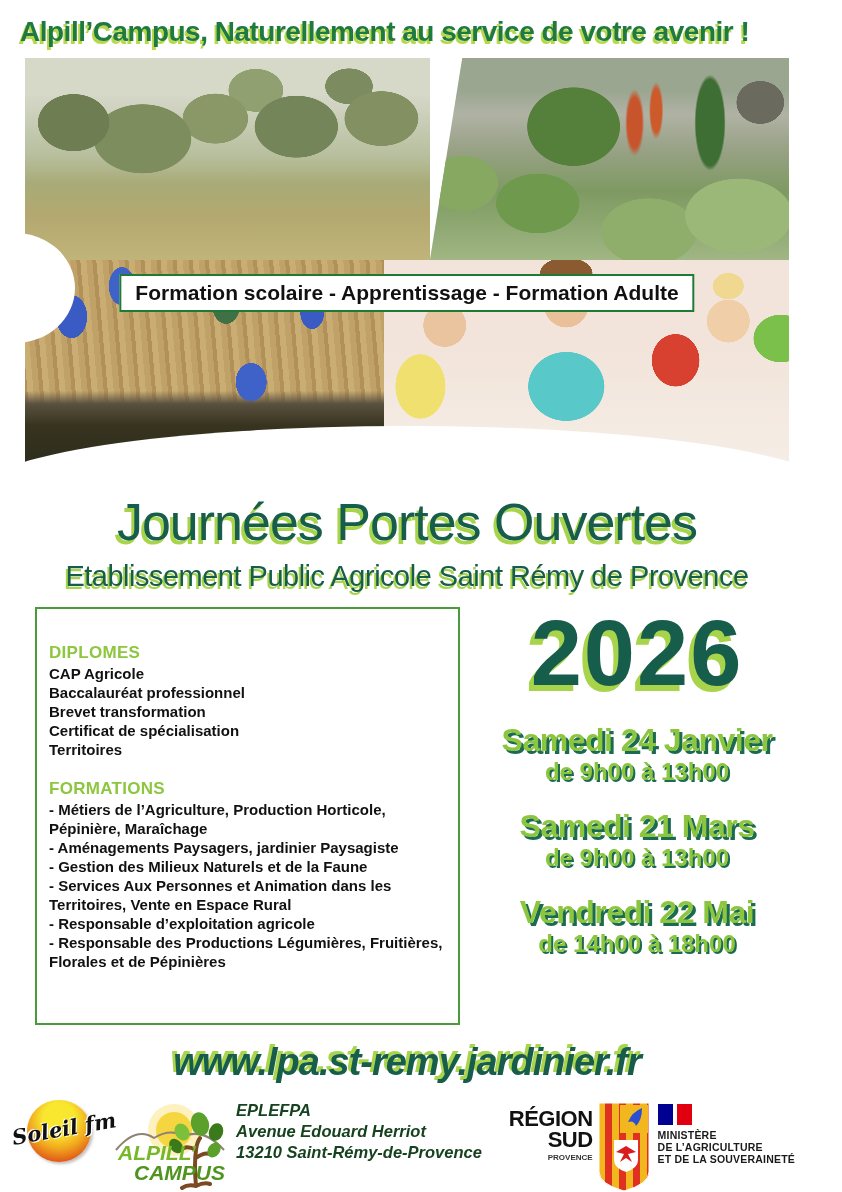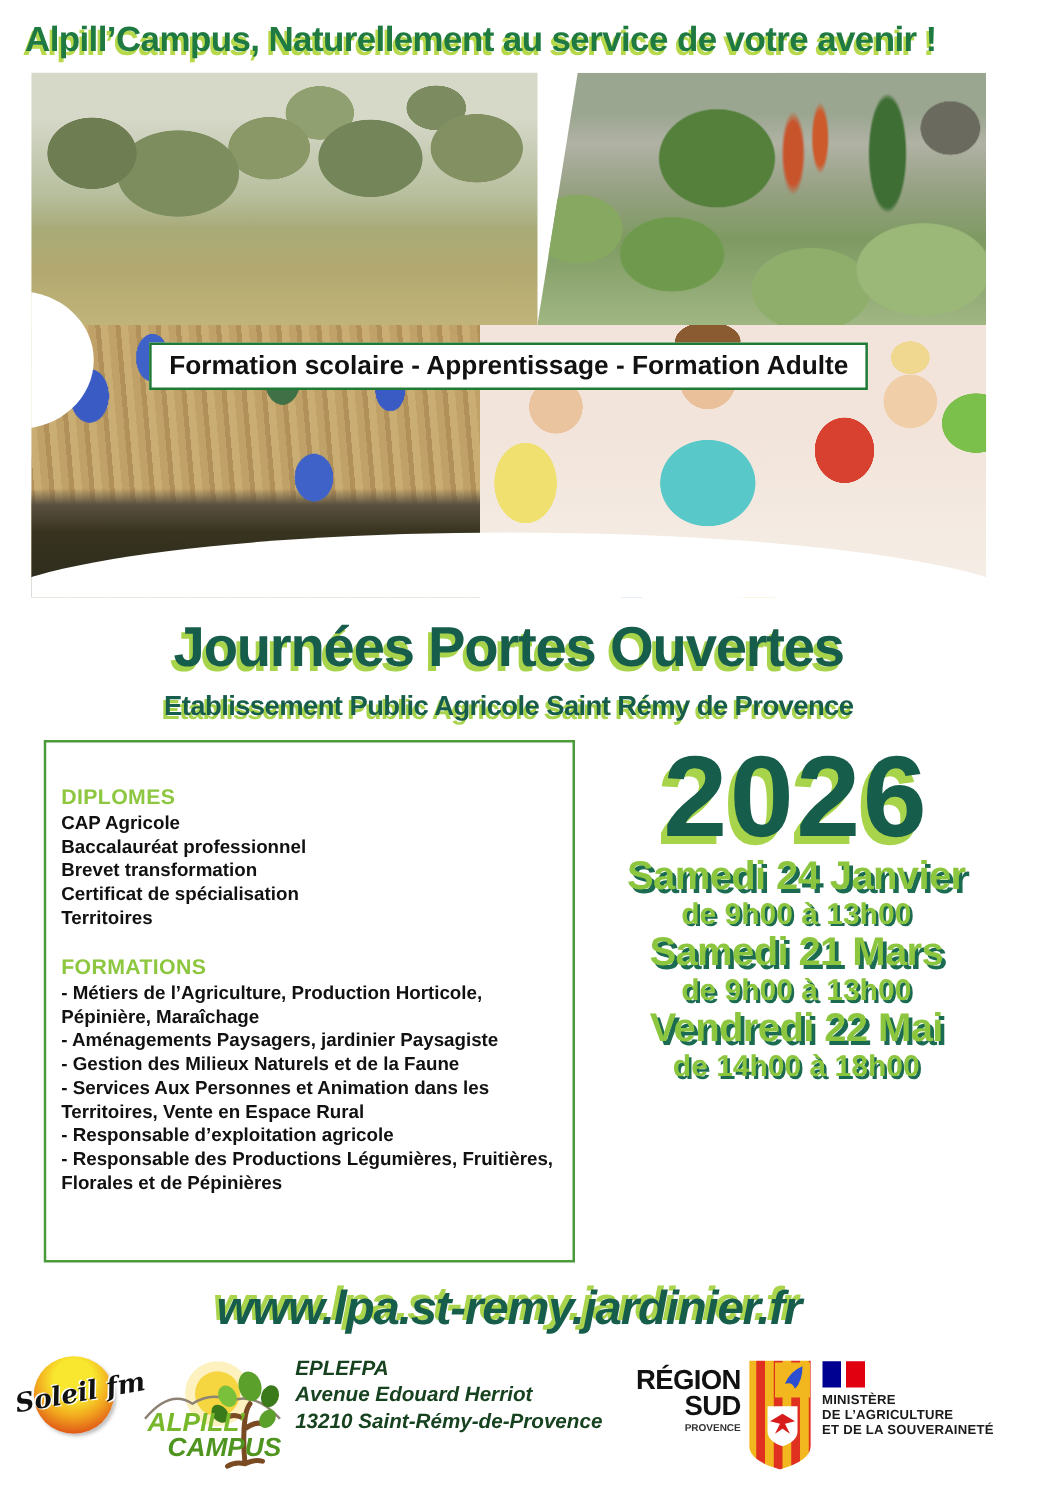--- a/index.html
+++ b/index.html
@@ -78,38 +78,38 @@
     content:""; position:absolute; left:-70px; top:175px; width:120px; height:110px;
     background:#fff; border-radius:50%; z-index:2;
   }
   .formation-banner {
     position:absolute; z-index:5; top:168px; left:50%; transform:translateX(-50%);
     background:#fff; border:2px solid #1e7a35; padding:5px 14px; white-space:nowrap;
     font-size:21px; font-weight:bold; color:#111;margin-top:48px;
   }
 
   
-  .headline { margin-top:14px; text-align:center; font-weight:bold;
-    font-size:45px; color:#175d4b; text-shadow:-3px 4px 0 #a8d44b; letter-spacing:-1px; }
-  .subheadline { margin-top:8px; text-align:center; font-weight:bold;
-    font-size:22px; color:#175d4b; text-shadow:-2px 3px 0 #a8d44b; letter-spacing:-0.5px; }
+  .headline { margin-top:14px; text-align:center; font-weight:normal;
+    font-size:52px; color:#175d4b; text-shadow:-3px 4px 0 #a8d44b; letter-spacing:-1px; }
+  .subheadline { margin-top:8px; text-align:center; font-weight:normal;
+    font-size:29px; color:#175d4b; text-shadow:-2px 3px 0 #a8d44b; letter-spacing:-0.5px; }
 
   
   .content-row { display:flex; margin:14px 0 0 35px; }
   .info-box { width:425px; min-height:418px; border:2px solid #4a9b3a; padding:34px 12px 16px 12px;
     font-weight:bold; font-size:15px; line-height:19px; color:#111; }
   .box-heading { color:#8dc63f; font-size:17px; margin-bottom:2px; letter-spacing:0.3px; }
   .box-list { list-style:none; }
   .formations-block { margin-top:20px; }
   .section-sportive { margin-top:24px; color:#8dc63f; font-size:15.5px; }
 
   .right-col { flex:1; text-align:center; padding-right:0; }
   .year { font-size:92px; font-weight:bold; line-height:1; color:#175d4b;
     text-shadow:-5px 6px 0 #a8d44b; letter-spacing:2px; }
-  .date-block { }
+  .date-block { margin-top:25px; }
   .date-day { font-size:32px; font-weight:bold; color:#8cc63e;
     text-shadow:3px 3px 0 #1b6b52; letter-spacing:-0.5px; line-height:1.05; }
   .date-time { font-size:24px; font-weight:bold; color:#8cc63e;
     text-shadow:2px 2px 0 #1b6b52; line-height:1.15; }
 
   
   .website { margin-top:16px; text-align:center; font-style:italic; font-weight:bold;
     font-size:38px; color:#175d4b; text-shadow:-3px -3px 0 #a9d44c; letter-spacing:-1px; }
 
   

